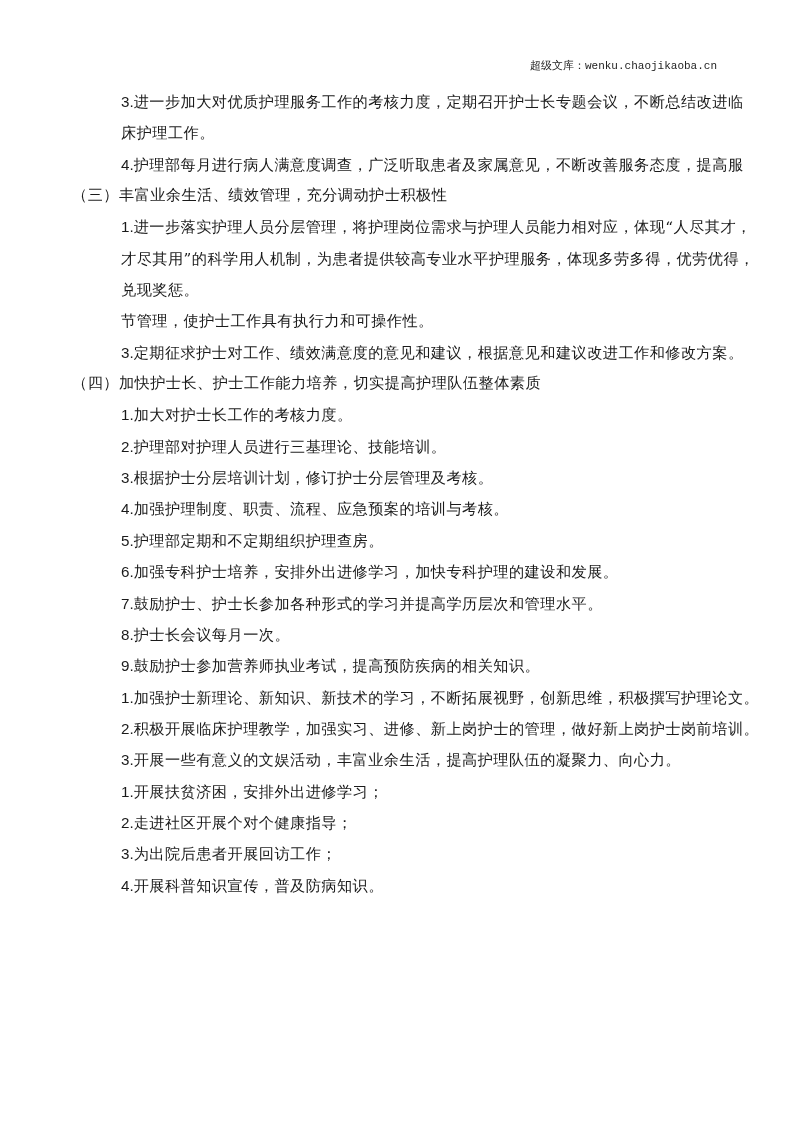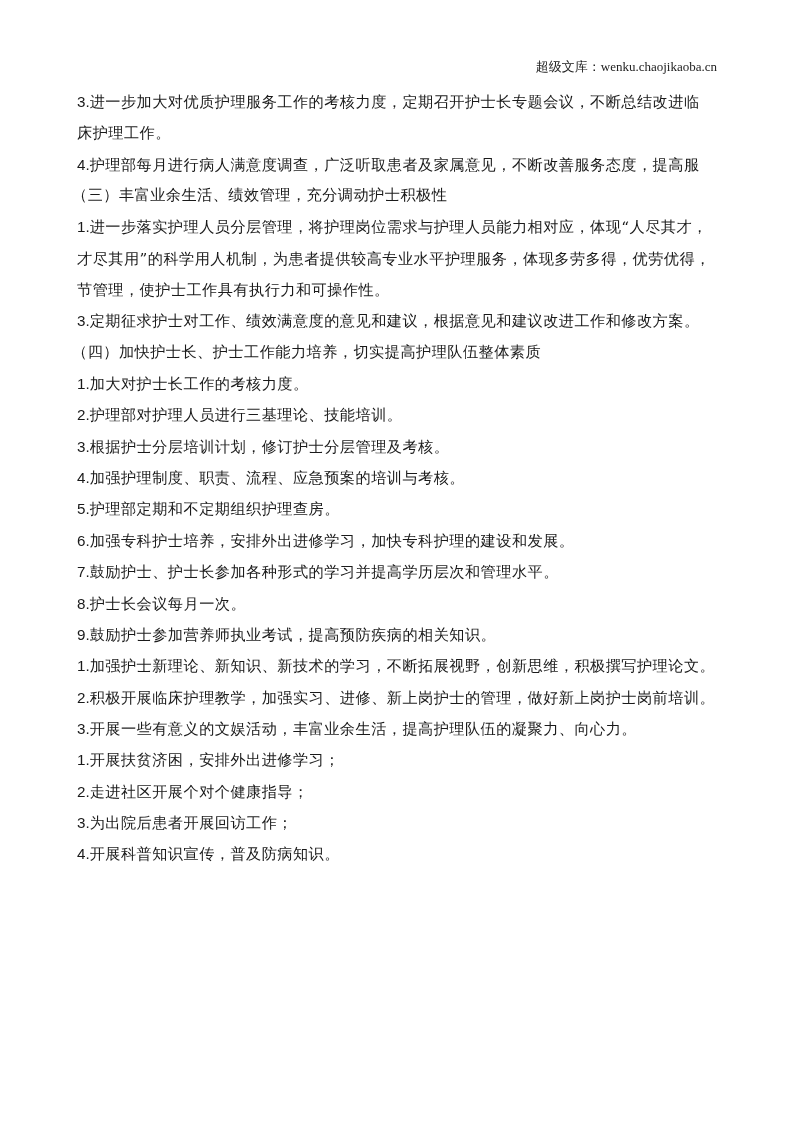--- a/index.html
+++ b/index.html
@@ -12,37 +12,38 @@
       height: 1122px;
       position: relative;
       overflow: hidden;
       font-family: "DejaVu Serif", "Liberation Serif", serif;
       color: #1a1a1a;
     }
     .header-watermark {
       position: absolute;
       top: 58px;
       right: 76px;
-      font-size: 13px;
+      font-size: 11px;
       color: #222;
-      font-family: Liberation Serif, serif;
+      font-family: Liberation Mono, monospace;
       white-space: nowrap;
     }
     .page-body {
       position: absolute;
       left: 77px;
       top: 86px;
       width: 642px;
     }
     .line {
       font-size: 15.2px;
       line-height: 31.35px;
       height: 31.35px;
       white-space: nowrap;
       letter-spacing: 0.45px;
+      margin-left: 44px;
     }
     .line .num {
       font-family: "Liberation Sans", "DejaVu Sans", sans-serif;
       letter-spacing: 0;
     }
     .section-heading {
       margin-left: -5px;
     }
   </style>
 </head>
@@ -50,20 +51,21 @@
 
 <div class="header-watermark">超级文库：wenku.chaojikaoba.cn</div>
 
 <div class="page-body">
   <div class="line"><span class="num">3.</span><span>进一步加大对优质护理服务工作的考核力度，定期召开护士长专题会议，不断总结改进临</span></div>
   <div class="line"><span class="num"></span><span>床护理工作。</span></div>
   <div class="line"><span class="num">4.</span><span>护理部每月进行病人满意度调查，广泛听取患者及家属意见，不断改善服务态度，提高服</span></div>
   <div class="line section-heading"><span>（三）丰富业余生活、绩效管理，充分调动护士积极性</span></div>
   <div class="line"><span class="num">1.</span><span>进一步落实护理人员分层管理，将护理岗位需求与护理人员能力相对应，体现“人尽其才，</span></div>
   <div class="line"><span class="num"></span><span>才尽其用”的科学用人机制，为患者提供较高专业水平护理服务，体现多劳多得，优劳优得，</span></div>
+  <div class="line"><span class="num"></span><span>兑现奖惩。</span></div>
   <div class="line"><span class="num"></span><span>节管理，使护士工作具有执行力和可操作性。</span></div>
   <div class="line"><span class="num">3.</span><span>定期征求护士对工作、绩效满意度的意见和建议，根据意见和建议改进工作和修改方案。</span></div>
   <div class="line section-heading"><span>（四）加快护士长、护士工作能力培养，切实提高护理队伍整体素质</span></div>
   <div class="line"><span class="num">1.</span><span>加大对护士长工作的考核力度。</span></div>
   <div class="line"><span class="num">2.</span><span>护理部对护理人员进行三基理论、技能培训。</span></div>
   <div class="line"><span class="num">3.</span><span>根据护士分层培训计划，修订护士分层管理及考核。</span></div>
   <div class="line"><span class="num">4.</span><span>加强护理制度、职责、流程、应急预案的培训与考核。</span></div>
   <div class="line"><span class="num">5.</span><span>护理部定期和不定期组织护理查房。</span></div>
   <div class="line"><span class="num">6.</span><span>加强专科护士培养，安排外出进修学习，加快专科护理的建设和发展。</span></div>
   <div class="line"><span class="num">7.</span><span>鼓励护士、护士长参加各种形式的学习并提高学历层次和管理水平。</span></div>

